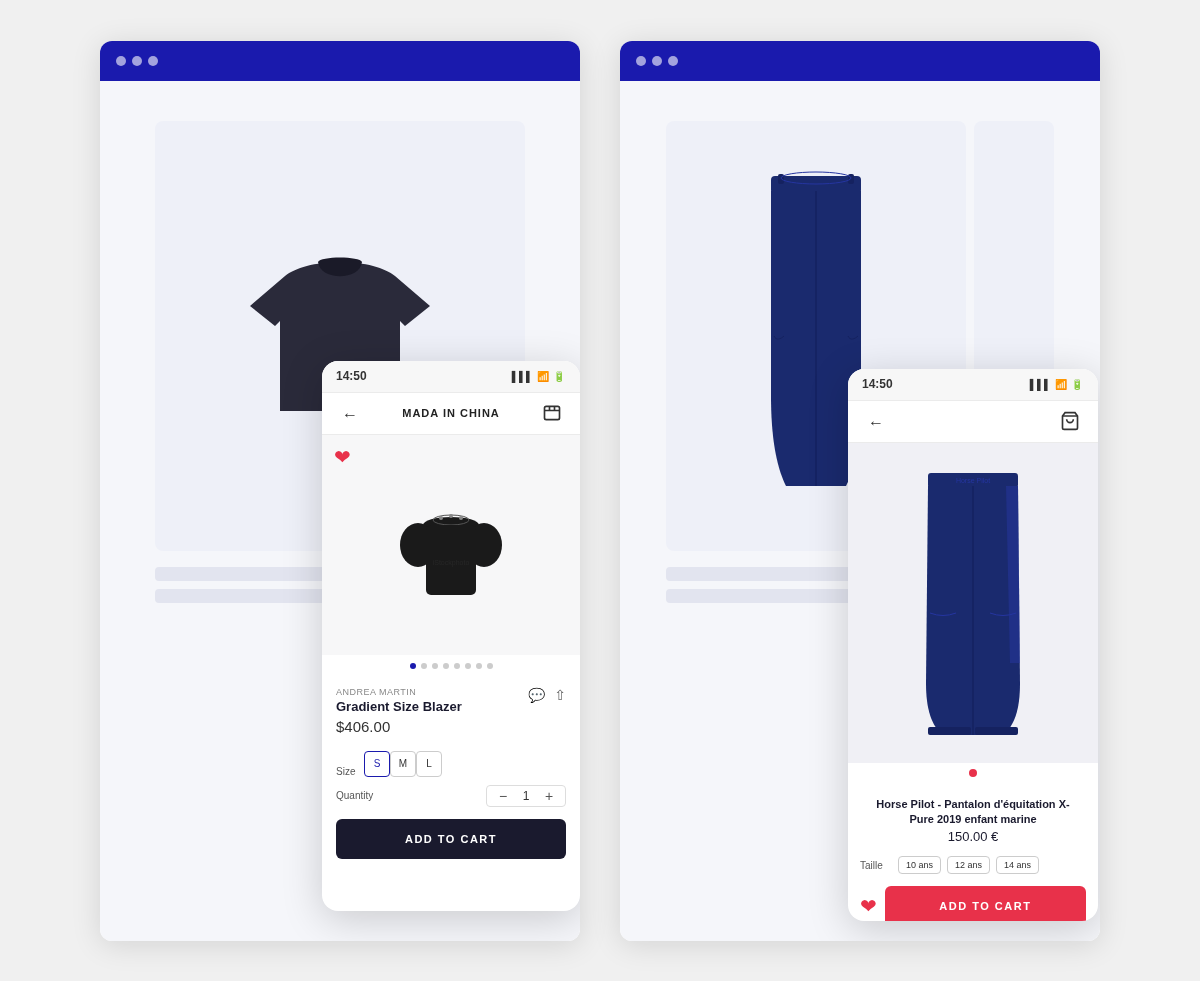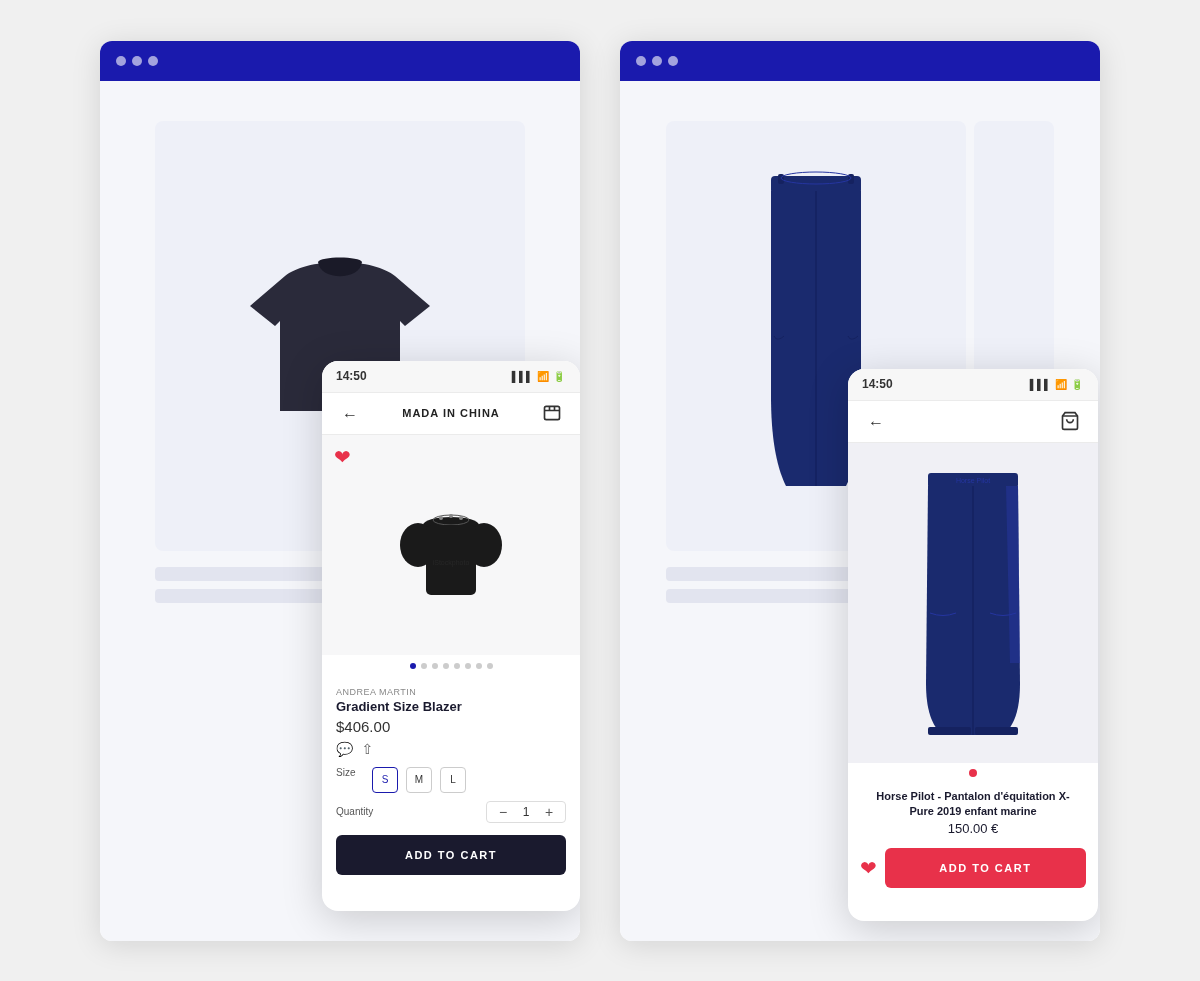--- a/index.html
+++ b/index.html
@@ -246,20 +246,21 @@
       margin-bottom: 4px;
     }
 
     .product-name-sm {
       font-size: 11px;
       font-weight: 600;
       color: #1a1a2e;
       text-align: center;
       line-height: 1.4;
       padding: 6px 20px 2px;
+      margin-top: 8px;
     }
 
     .product-price {
       font-size: 15px;
       color: #333;
       margin-bottom: 6px;
     }
 
     .product-price-center {
       font-size: 13px;
@@ -267,28 +268,26 @@
       color: #1a1a2e;
       text-align: center;
       margin-bottom: 8px;
     }
 
     .product-name-row {
       display: flex;
       align-items: flex-start;
       justify-content: space-between;
       position: relative;
-      flex-direction: column;
     }
 
     
     .size-row {
       display: flex;
-      align-items: flex-start;
-      gap: 8px;
+      align-items: flex-end;
       padding: 4px 14px;
     }
 
     .size-label {
       font-size: 10px;
       color: #555;
       min-width: 28px;
     }
 
     .size-btn {
@@ -632,20 +631,26 @@
       </div>
 
       <div class="right-dot-indicator">
         <div class="red-dot"></div>
       </div>
 
       <div class="product-name-sm">Horse Pilot - Pantalon d'équitation X-Pure 2019 enfant marine</div>
 
       <div class="product-price-center">150.00 €</div>
 
+      <div class="taille-row">
+        <span class="taille-label">Taille</span>
+        <div class="taille-btn">10 ans</div>
+        <div class="taille-btn">12 ans</div>
+        <div class="taille-btn">14 ans</div>
+      </div>
 
       <div class="bottom-action-row">
         <span class="heart-btn">❤</span>
         <button class="add-to-cart-btn-pink">ADD TO CART</button>
       </div>
     </div>
   </div>
 </div>
 
 </body></html>

